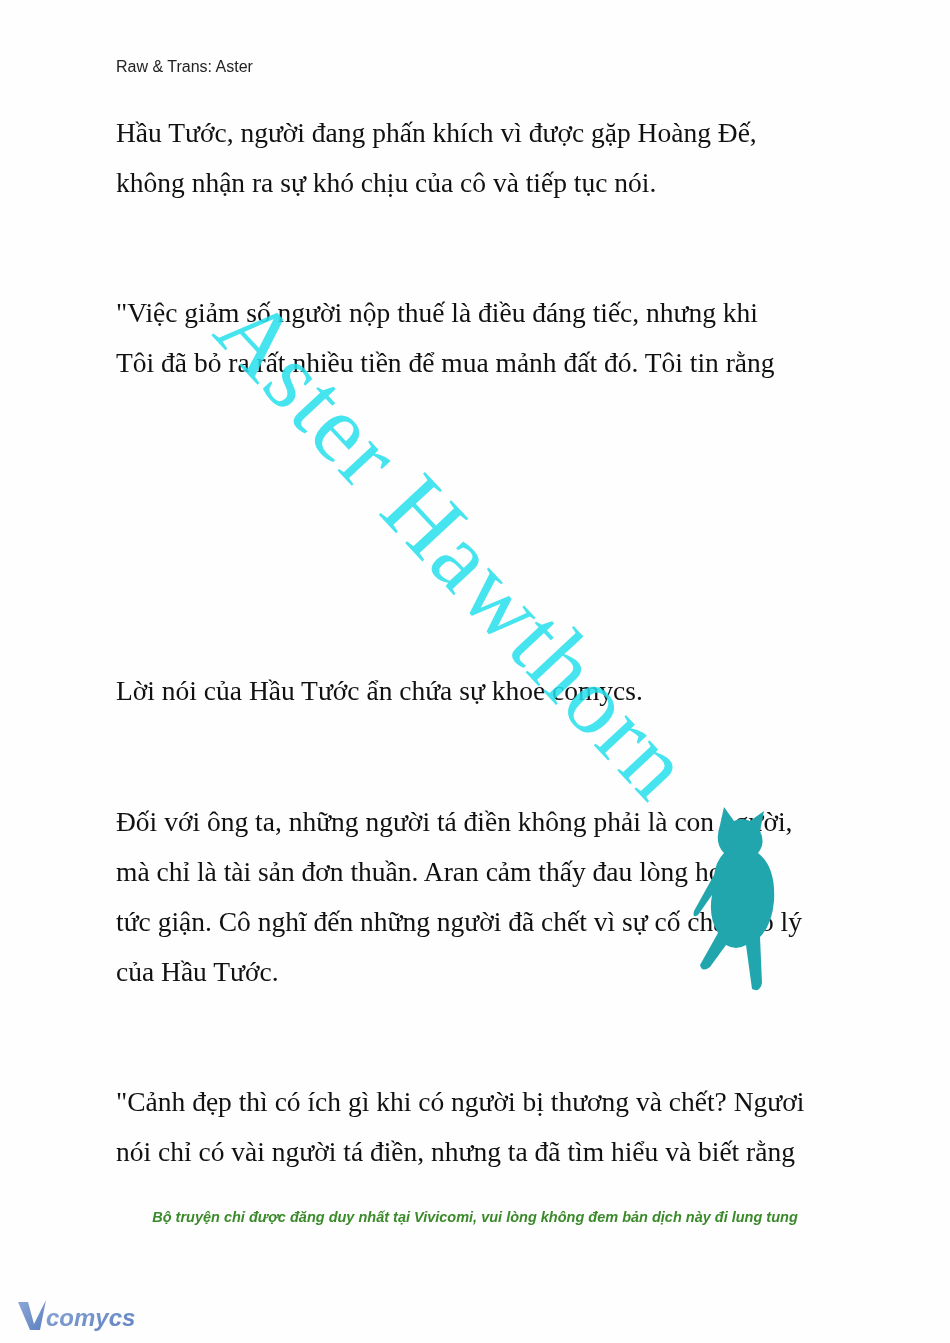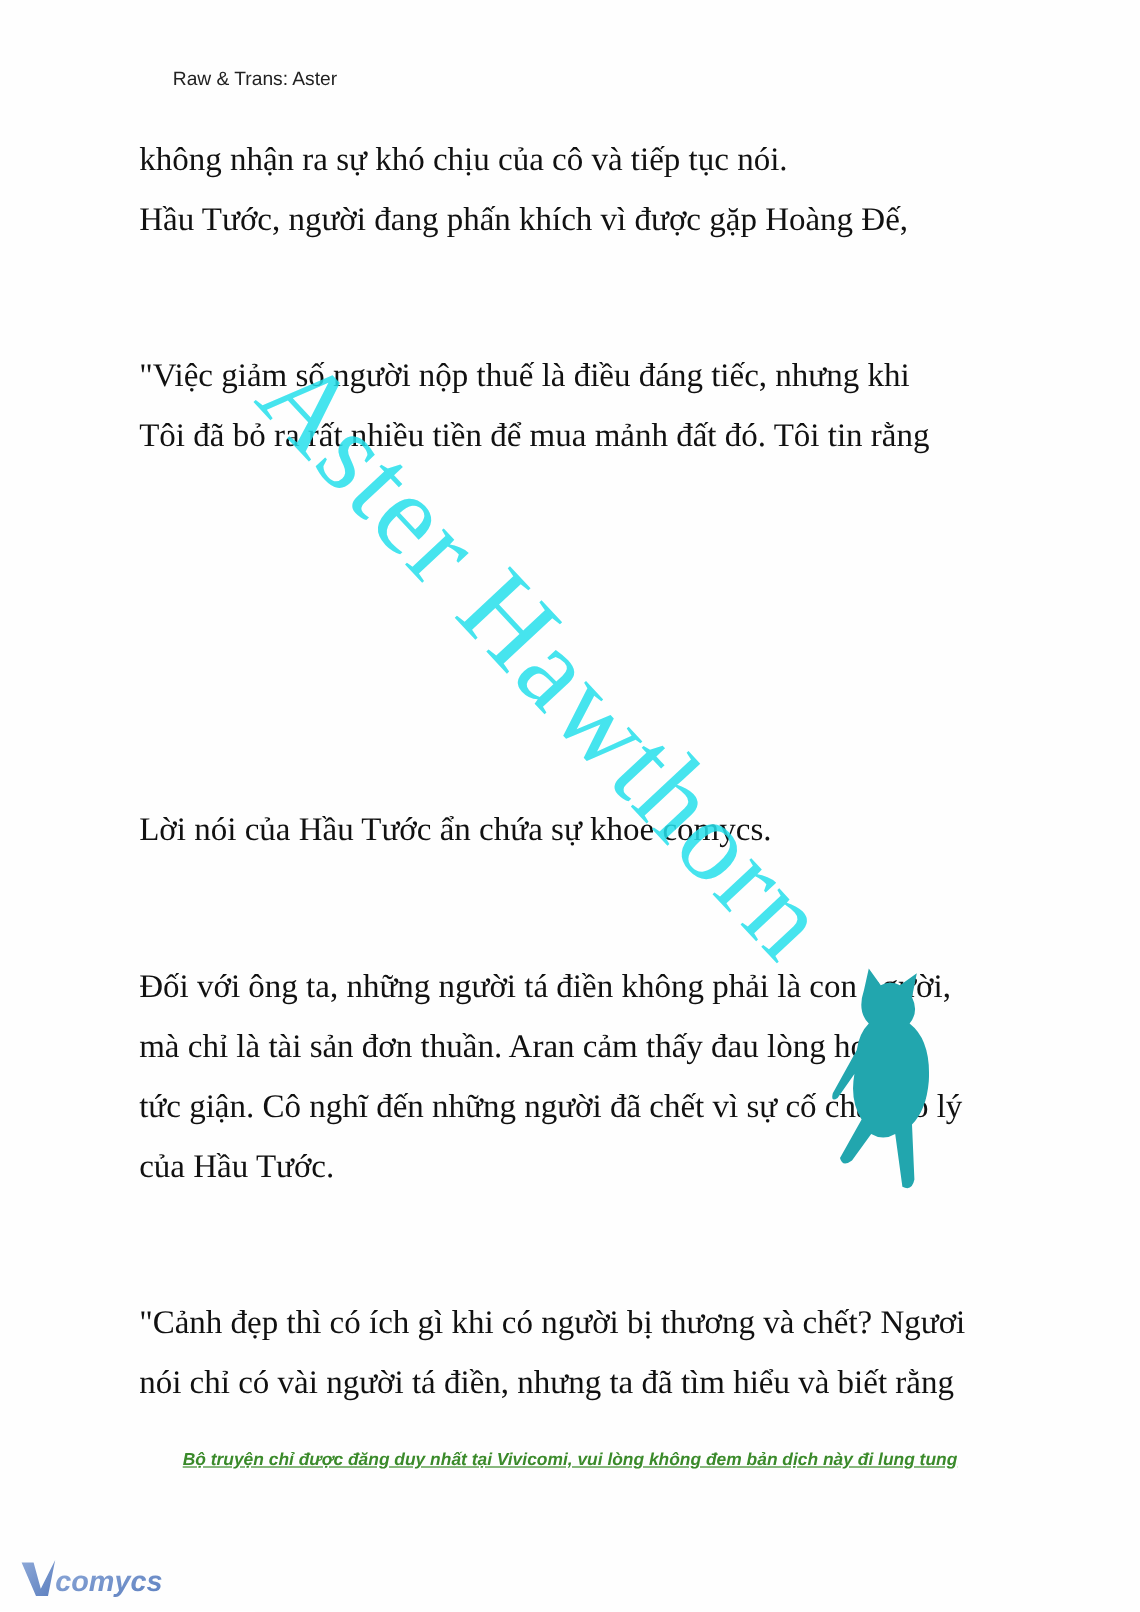--- a/index.html
+++ b/index.html
@@ -1,36 +1,36 @@
 <!DOCTYPE html>
 <html><head>
 <meta charset="utf-8">
 <style>
   html, body { margin: 0; padding: 0; background: #ffffff; }
   body { width: 950px; height: 1343px; position: relative; overflow: hidden; }
   .page { position: absolute; left: 0; top: 0; width: 950px; height: 1343px; background: #fefefe; }
-  .credit { position: absolute; left: 116px; top: 58px; font-family: "Liberation Sans", sans-serif; font-size: 16px; color: #222; margin-left: 28px; }
+  .credit { position: absolute; left: 116px; top: 58px; font-family: "Liberation Sans", sans-serif; font-size: 16px; color: #222; }
   .para { position: absolute; left: 116px; width: 730px; font-family: "Liberation Serif", serif; font-size: 27.5px; color: #111; }
   .line { display: block; height: 50px; line-height: 50px; white-space: nowrap; }
   .watermark { position: absolute; left: 120px; top: 520px; width: 720px; transform-origin: center center; transform: rotate(47deg);
     font-family: "Liberation Serif", serif; font-size: 96px; color: #26e0ec; opacity: 0.85; white-space: nowrap; pointer-events: none; letter-spacing: 2px; }
   .cat { position: absolute; left: 690px; top: 805px; width: 100px; height: 190px; pointer-events: none; }
-  .footer { position: absolute; left: 0; width: 950px; text-align: center; font-family: "Liberation Sans", sans-serif; font-style: italic; font-weight: bold; font-size: 14.5px; color: #3a8a2a; text-decoration: underline; }
+  .footer { position: absolute; left: 0; width: 950px; text-align: center; font-family: "Liberation Sans", sans-serif; font-style: italic; font-weight: bold; font-size: 14.5px; color: #3a8a2a; }
   .logo { position: absolute; left: 16px; top: 1296px; width: 130px; height: 40px; }
 </style>
 </head>
 <body>
 
 <div class="page">
 
   <div class="credit">Raw &amp; Trans: Aster</div>
 
   <div class="para" style="top:108px">
+    <span class="line">Hầu Tước, người đang phấn khích vì được gặp Hoàng Đế,</span>
     <span class="line">không nhận ra sự khó chịu của cô và tiếp tục nói.</span>
-    <span class="line">Hầu Tước, người đang phấn khích vì được gặp Hoàng Đế,</span>
   </div>
 
   <div class="para" style="top:288px">
     <span class="line">"Việc giảm số người nộp thuế là điều đáng tiếc, nhưng khi</span>
     <span class="line">Tôi đã bỏ ra rất nhiều tiền để mua mảnh đất đó. Tôi tin rằng</span>
   </div>
 
   <div class="para" style="top:666px">
     <span class="line">Lời nói của Hầu Tước ẩn chứa sự khoe comycs.</span>
   </div>

